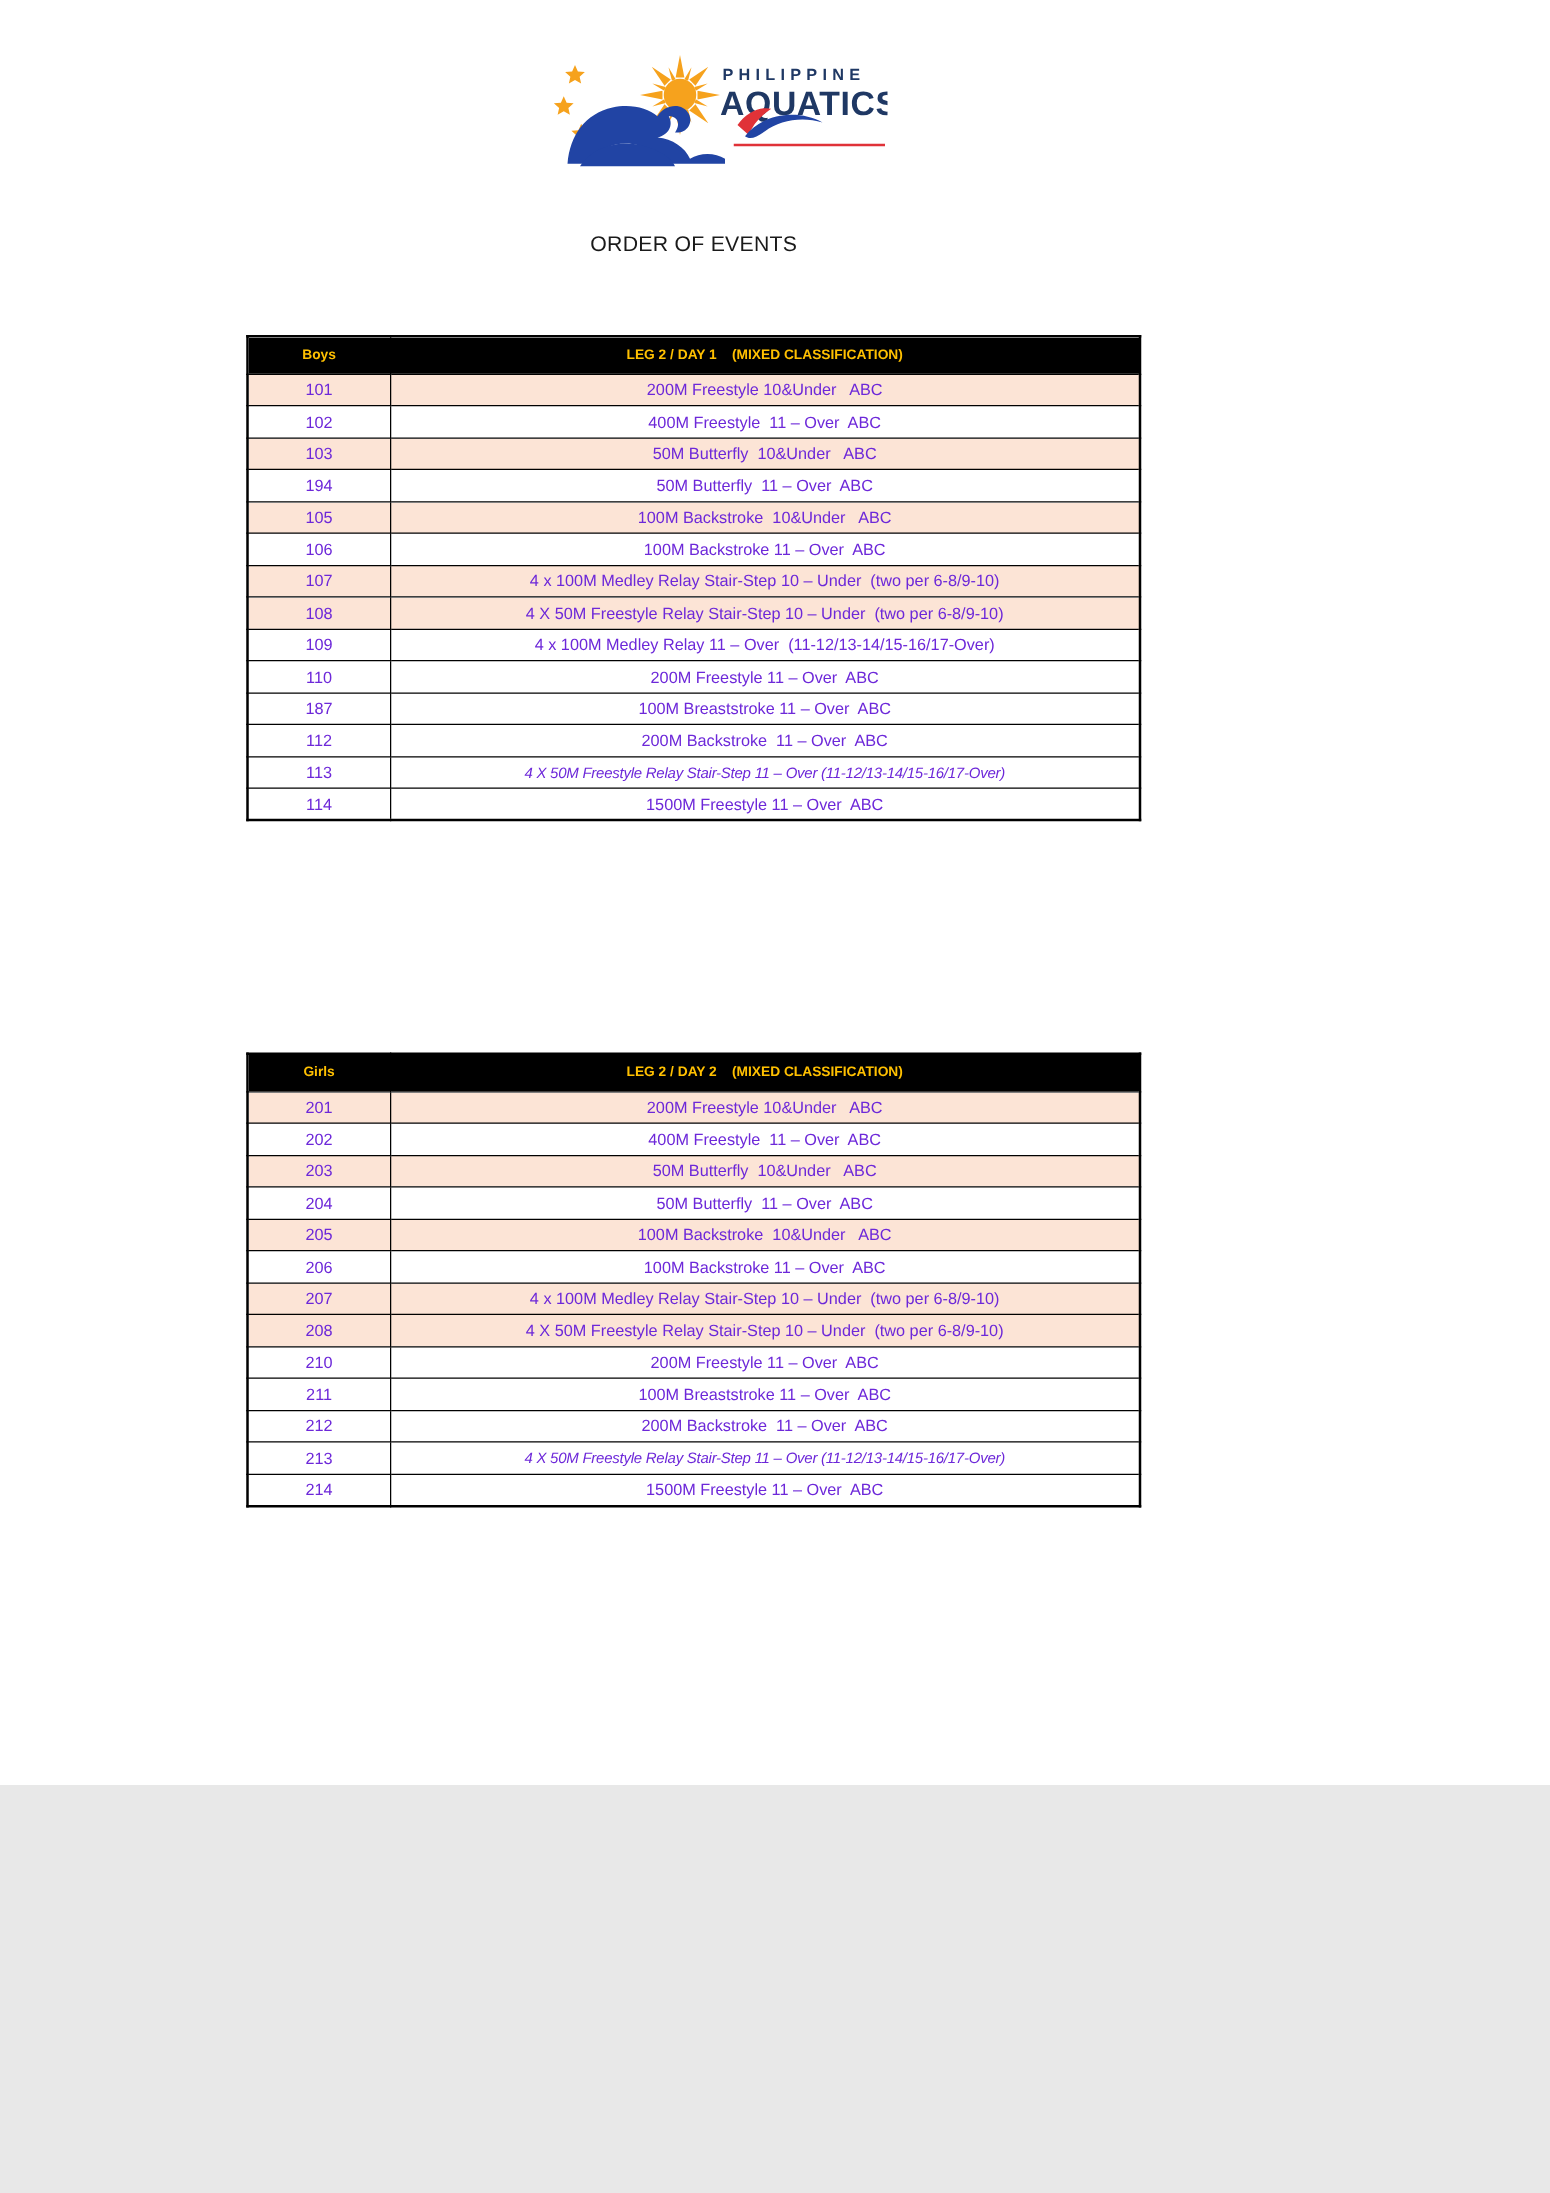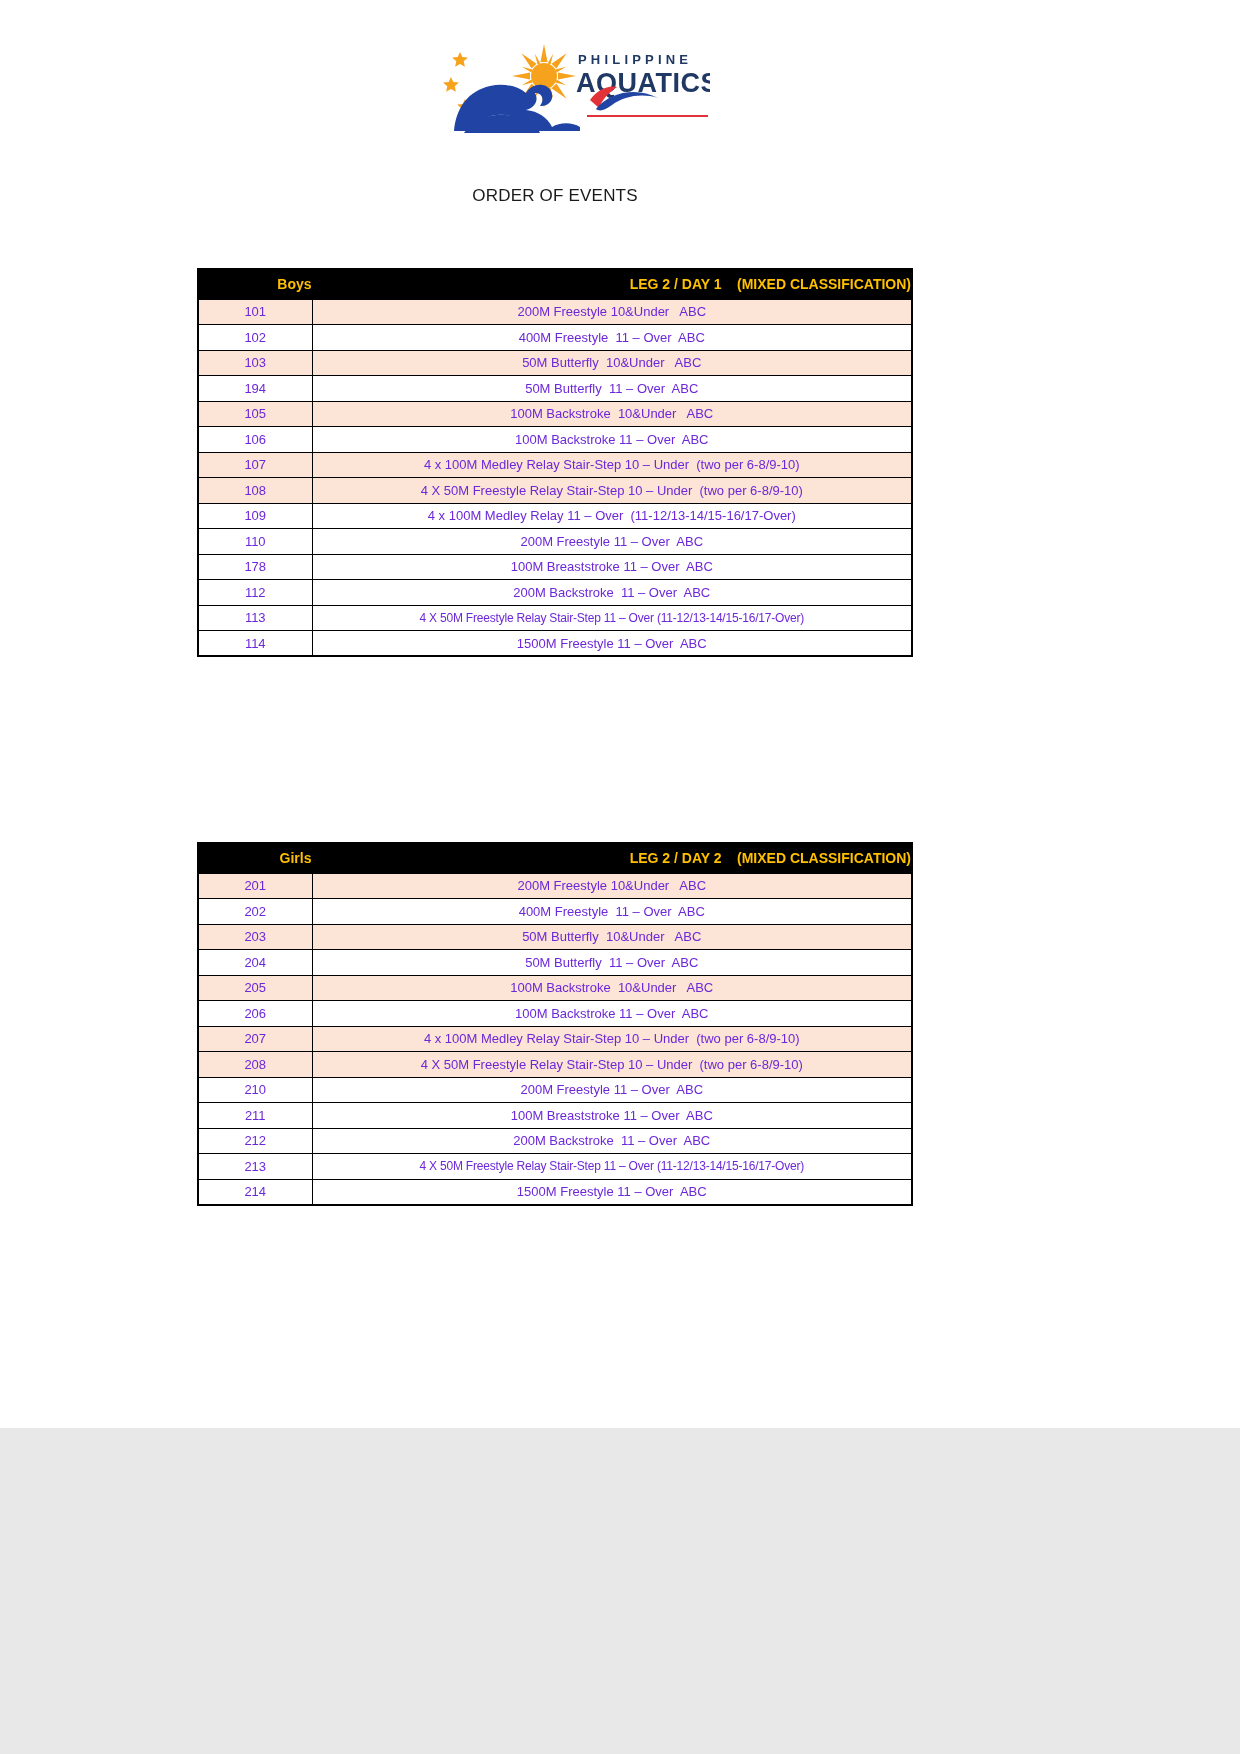--- a/index.html
+++ b/index.html
@@ -28,32 +28,32 @@
   }
   .events-table.boys  { top:268px; }
   .events-table.girls { top:842px; }
   .events-table th, .events-table td {
     border:1px solid #000;
     white-space:pre-wrap;
     overflow:hidden;
   }
   .events-table thead th {
     background:#000000; color:#FFC000;
-    height:30px; font-size:14px; font-weight:bold;
-    text-align:right; vertical-align:middle;
+    height:30px; font-size:11px; font-weight:bold;
+    text-align:center; vertical-align:middle;
     border:1px solid #000;
   }
   .col-no { width:114px; }
   .events-table td {
     height:25.5px; font-size:13px; color:#6d28d9;
     text-align:center; vertical-align:middle;
     background:#ffffff;
   }
   tr.shaded td { background:#FCE4D6; }
-  td.tight { font-size:12px; letter-spacing:-0.2px; }
+  td.tight { font-size:12px; letter-spacing:-0.2px;font-style:italic; }
 </style>
 </head>
 <body>
 
 <div class="page">
 
   <svg class="logo" viewBox="0 0 270 105">
 
     <g fill="#F6A21D">
       <path d="M20 22 l2.3 5.1 5.6 .5 -4.2 3.7 1.2 5.5 -4.9 -2.9 -4.9 2.9 1.2 -5.5 -4.2 -3.7 5.6 -.5 Z"></path>
@@ -154,21 +154,21 @@
         </tr>
         <tr>
           <td class="col-no">109</td>
           <td class="col-event">4 x 100M Medley Relay 11 – Over  (11-12/13-14/15-16/17-Over)</td>
         </tr>
         <tr>
           <td class="col-no">110</td>
           <td class="col-event">200M Freestyle 11 – Over  ABC</td>
         </tr>
         <tr>
-          <td class="col-no">178</td>
+          <td class="col-no">187</td>
           <td class="col-event">100M Breaststroke 11 – Over  ABC</td>
         </tr>
         <tr>
           <td class="col-no">112</td>
           <td class="col-event">200M Backstroke  11 – Over  ABC</td>
         </tr>
         <tr>
           <td class="col-no">113</td>
           <td class="col-event tight">4 X 50M Freestyle Relay Stair-Step 11 – Over (11-12/13-14/15-16/17-Over)</td>
         </tr>

